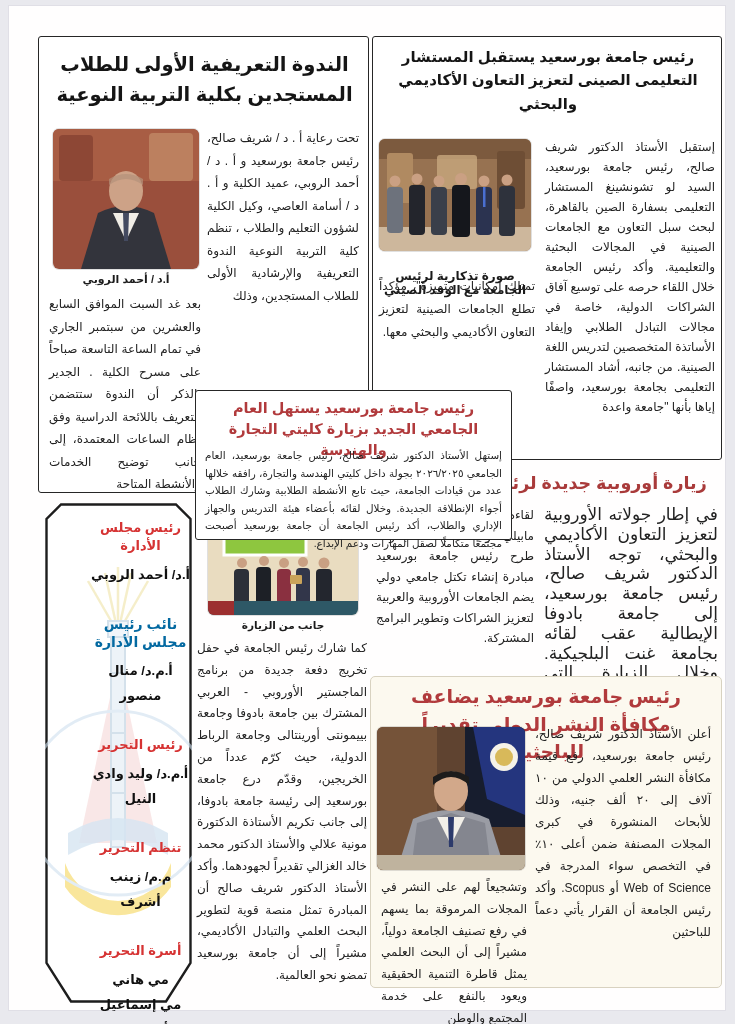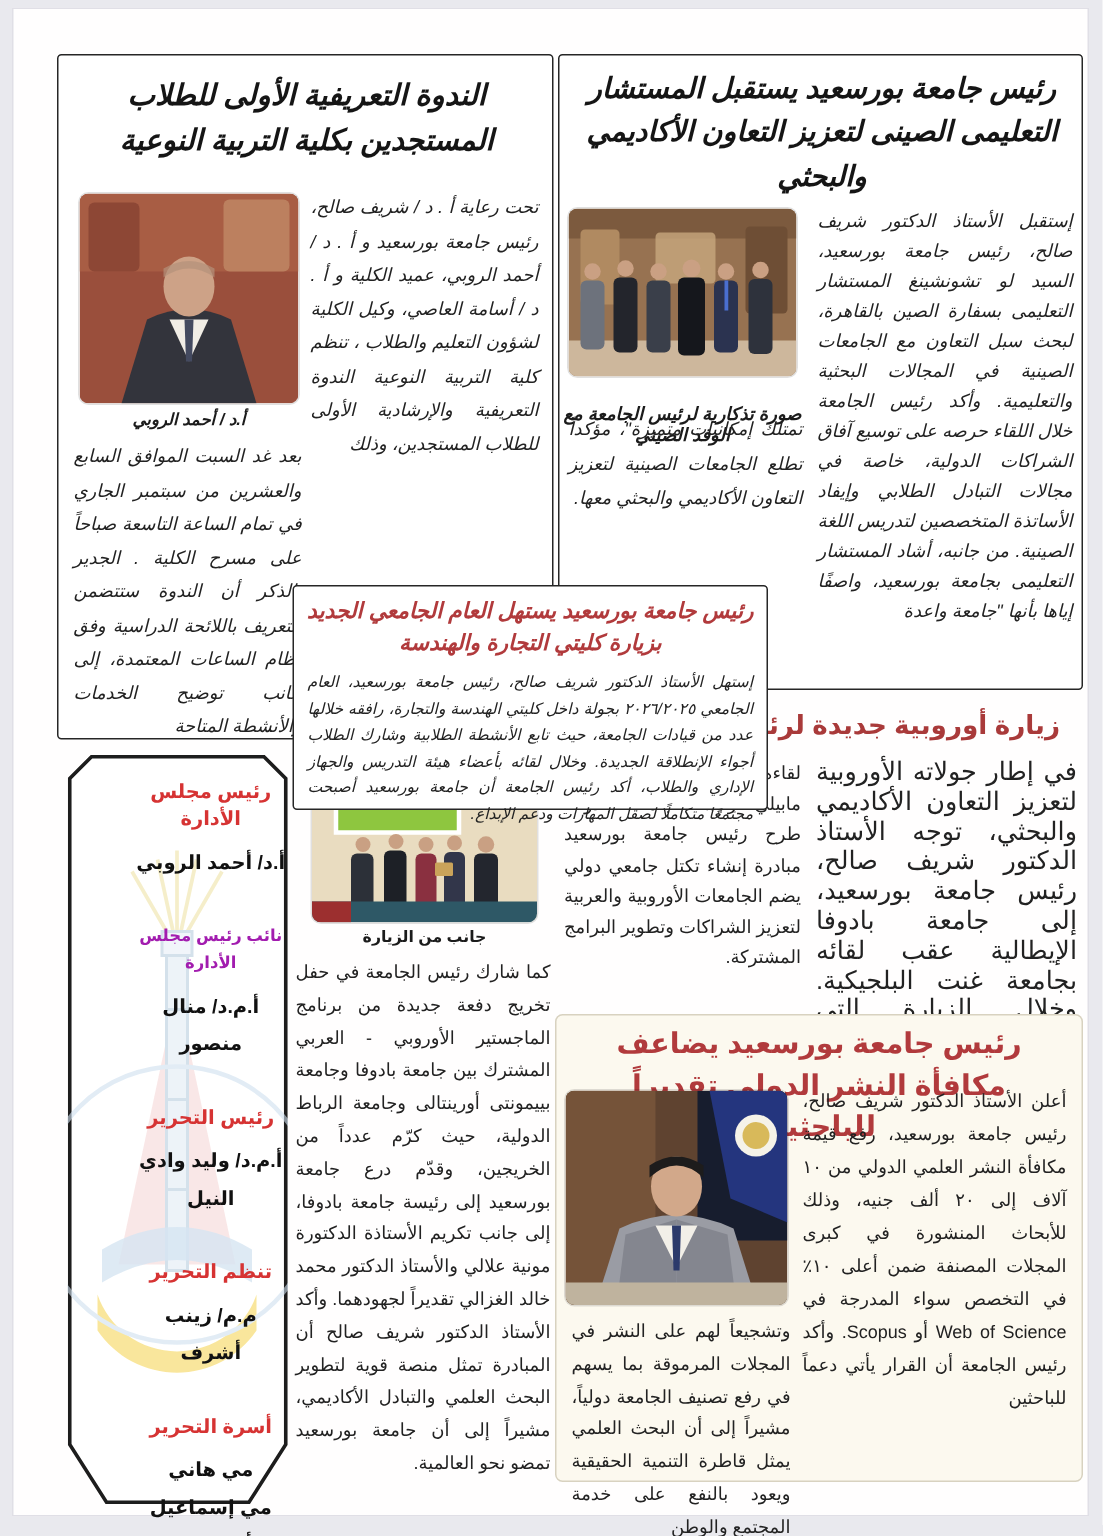--- a/index.html
+++ b/index.html
@@ -8,21 +8,21 @@
     background:#e9e9ee;
     font-family:"Liberation Sans","DejaVu Sans",sans-serif;
     direction:rtl;
   }
   .page{
     position:absolute;left:8px;top:5px;width:718px;height:1006px;
     background:#fffefe;border:1px solid #e0dfe6;box-sizing:border-box;
   }
   .abs{position:absolute;box-sizing:border-box;}
   .article-box{
-    background:#fff;border:1.6px solid #262626;border-radius:3px;font-style:italic;
+    background:#fff;border:1.6px solid #262626;border-radius:3px;
   }
   .a-title{
     font-weight:800;color:#151515;text-align:center;line-height:1.55;
   }
   .red-title{
     font-weight:800;text-align:center;line-height:1.45;
   }
   .body-text{
     color:#222;text-align:justify;text-justify:inter-word;direction:rtl;
   }
@@ -66,21 +66,21 @@
     </svg>
   </div>
   <div class="abs caption" style="left:14px;top:236px;width:146px;font-size:11px;">أ.د / أحمد الروبي</div>
 
   <div class="abs body-text" style="left:168px;top:90px;width:152px;font-size:12px;line-height:22.5px;">تحت رعاية أ . د / شريف صالح، رئيس جامعة بورسعيد و أ . د / أحمد الروبي، عميد الكلية و أ . د / أسامة العاصي، وكيل الكلية لشؤون التعليم والطلاب ، تنظم كلية التربية النوعية الندوة التعريفية والإرشادية الأولى للطلاب المستجدين، وذلك</div>
 
   <div class="abs body-text" style="left:10px;top:256px;width:152px;font-size:12px;line-height:22.5px;">بعد غد السبت الموافق السابع والعشرين من سبتمبر الجاري في تمام الساعة التاسعة صباحاً على مسرح الكلية . الجدير بالذكر أن الندوة ستتضمن التعريف باللائحة الدراسية وفق نظام الساعات المعتمدة، إلى جانب توضيح الخدمات والأنشطة المتاحة</div>
 </div>
 
 <div class="abs article-box" style="left:372px;top:36px;width:350px;height:424px;z-index:1;">
-  <div class="abs a-title" style="left:8px;top:8px;width:334px;font-size:19px;">رئيس جامعة بورسعيد يستقبل المستشار التعليمى الصينى لتعزيز التعاون الأكاديمي والبحثي</div>
+  <div class="abs a-title" style="left:8px;top:8px;width:334px;font-size:15px;">رئيس جامعة بورسعيد يستقبل المستشار التعليمى الصينى لتعزيز التعاون الأكاديمي والبحثي</div>
 
   <div class="photo" style="left:6px;top:102px;width:152px;height:112px;">
     <svg viewBox="0 0 152 112" preserveAspectRatio="none" aria-hidden="true">
       <rect width="152" height="112" fill="#977251"></rect>
       <rect x="0" y="0" width="152" height="20" fill="#7c5a3e"></rect>
       <rect x="8" y="14" width="26" height="50" rx="3" fill="#b08a61"></rect>
       <rect x="118" y="12" width="28" height="58" rx="3" fill="#6e4e35"></rect>
       <rect x="58" y="16" width="40" height="34" rx="3" fill="#c8a87e" opacity=".8"></rect>
       <rect x="0" y="88" width="152" height="24" fill="#cdb79c"></rect>
       <g>
@@ -201,21 +201,21 @@
       <circle cx="73" cy="300" r="92" fill="none" stroke="#cfe0ef" stroke-width="3"></circle>
     </svg>
   </div>
 
   <div class="sb-content">
     <div class="sb-item">
       <div class="sb-role" style="color:#d63333;">رئيس مجلس الأدارة</div>
       <div class="sb-name">أ.د/ أحمد الروبي</div>
     </div>
     <div class="sb-item">
-      <div class="sb-role" style="color:#a21caf;font-size:11px;">نائب رئيس مجلس الأدارة</div>
+      <div class="sb-role" style="color:#0369a1;font-size:14px;">نائب رئيس مجلس الأدارة</div>
       <div class="sb-name">أ.م.د/ منال منصور</div>
     </div>
     <div class="sb-item">
       <div class="sb-role" style="color:#d63333;">رئيس التحرير</div>
       <div class="sb-name">أ.م.د/ وليد وادي النيل</div>
     </div>
     <div class="sb-item">
       <div class="sb-role" style="color:#d63333;">تنظم التحرير</div>
       <div class="sb-name">م.م/ زينب أشرف</div>
     </div>

